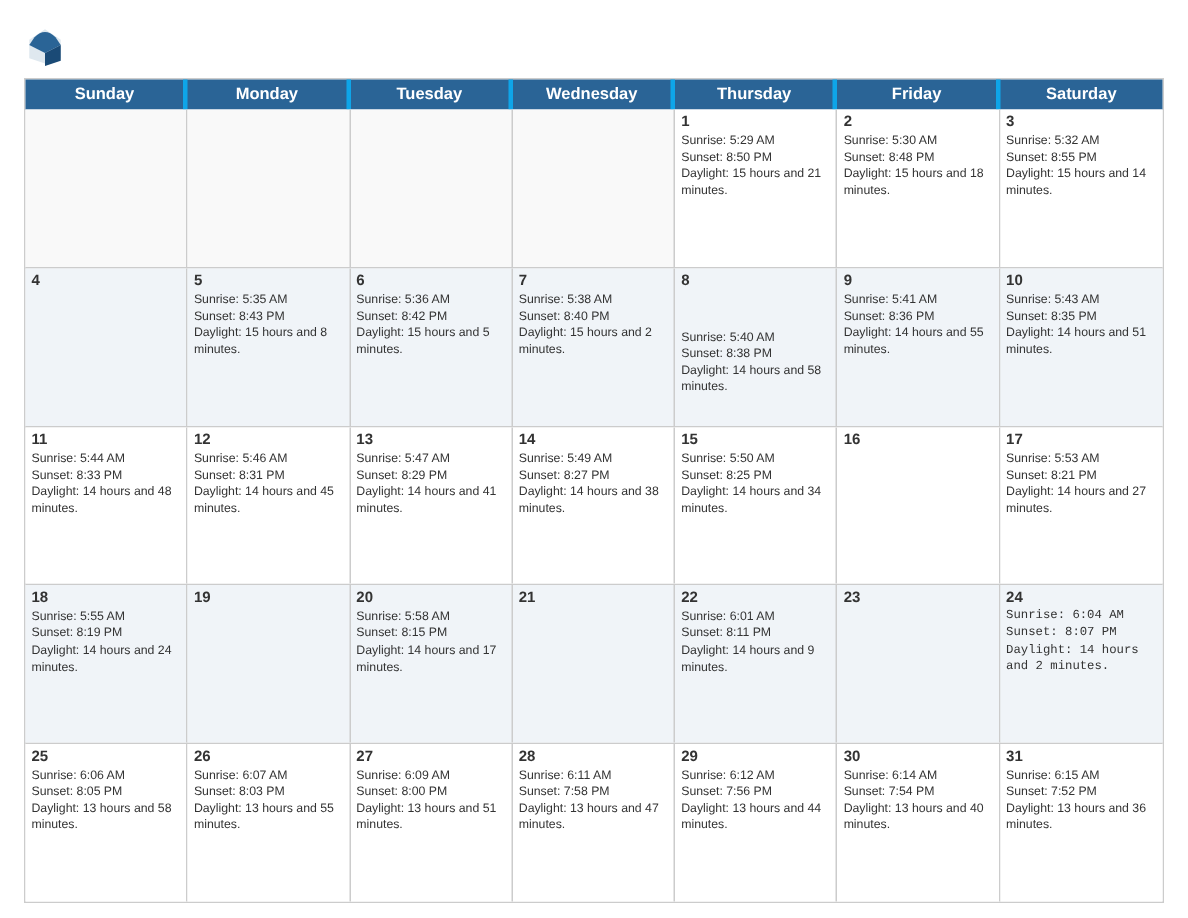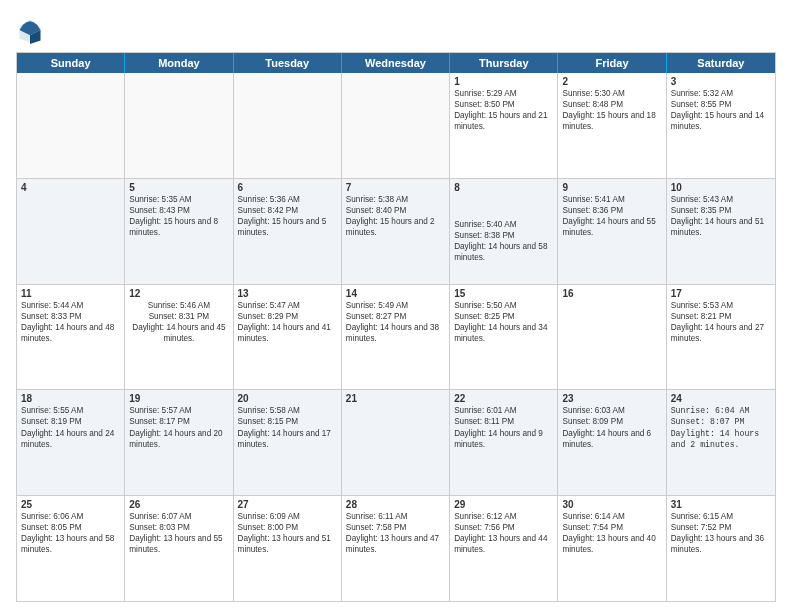--- a/index.html
+++ b/index.html
@@ -69,21 +69,21 @@
       display: grid;
       grid-template-columns: repeat(7, 1fr);
       background: #2a6496;
     }
     .cal-header-cell {
       color: #fff;
       font-size: 11px;
       font-weight: bold;
       padding: 4px 4px;
       text-align: center;
-      border-right: 1px solid #0ea5e9;
+      border-right: 3px solid #0ea5e9;
     }
     .cal-header-cell:last-child { border-right: none; }
     .cal-body {
       flex: 1;
       display: flex;
       flex-direction: column;
     }
     .cal-week {
       flex: 1;
       display: grid;
@@ -219,21 +219,21 @@
         </div>
         <div class="cal-week">
           <div class="cal-cell">
             <span class="day-num">11</span>
             <div class="cell-text" style="white-space: pre-line;">Sunrise: 5:44 AM
 Sunset: 8:33 PM
 Daylight: 14 hours and 48 minutes.</div>
           </div>
           <div class="cal-cell">
             <span class="day-num">12</span>
-            <div class="cell-text" style="white-space: pre-line; text-align: center;">Sunrise: 5:46 AM
+            <div class="cell-text" style="white-space: pre-line;">Sunrise: 5:46 AM
 Sunset: 8:31 PM
 Daylight: 14 hours and 45 minutes.</div>
           </div>
           <div class="cal-cell">
             <span class="day-num">13</span>
             <div class="cell-text" style="white-space: pre-line;">Sunrise: 5:47 AM
 Sunset: 8:29 PM
 Daylight: 14 hours and 41 minutes.</div>
           </div>
           <div class="cal-cell">
@@ -260,44 +260,38 @@
         </div>
         <div class="cal-week">
           <div class="cal-cell alt">
             <span class="day-num">18</span>
             <div class="cell-text" style="white-space: pre-line;">Sunrise: 5:55 AM
 Sunset: 8:19 PM
 Daylight: 14 hours and 24 minutes.</div>
           </div>
           <div class="cal-cell alt">
             <span class="day-num">19</span>
-            <div class="cell-text" style="white-space: pre-line;">Sunrise: 5:57 AM
-Sunset: 8:17 PM
-Daylight: 14 hours and 20 minutes.</div>
           </div>
           <div class="cal-cell alt">
             <span class="day-num">20</span>
             <div class="cell-text" style="white-space: pre-line;">Sunrise: 5:58 AM
 Sunset: 8:15 PM
 Daylight: 14 hours and 17 minutes.</div>
           </div>
           <div class="cal-cell alt">
             <span class="day-num">21</span>
           </div>
           <div class="cal-cell alt">
             <span class="day-num">22</span>
             <div class="cell-text" style="white-space: pre-line;">Sunrise: 6:01 AM
 Sunset: 8:11 PM
 Daylight: 14 hours and 9 minutes.</div>
           </div>
           <div class="cal-cell alt">
             <span class="day-num">23</span>
-            <div class="cell-text" style="white-space: pre-line;">Sunrise: 6:03 AM
-Sunset: 8:09 PM
-Daylight: 14 hours and 6 minutes.</div>
           </div>
           <div class="cal-cell alt">
             <span class="day-num">24</span>
             <div class="cell-text" style="white-space: pre-line; font-family: Liberation Mono, monospace;">Sunrise: 6:04 AM
 Sunset: 8:07 PM
 Daylight: 14 hours and 2 minutes.</div>
           </div>
         </div>
         <div class="cal-week">
           <div class="cal-cell">

